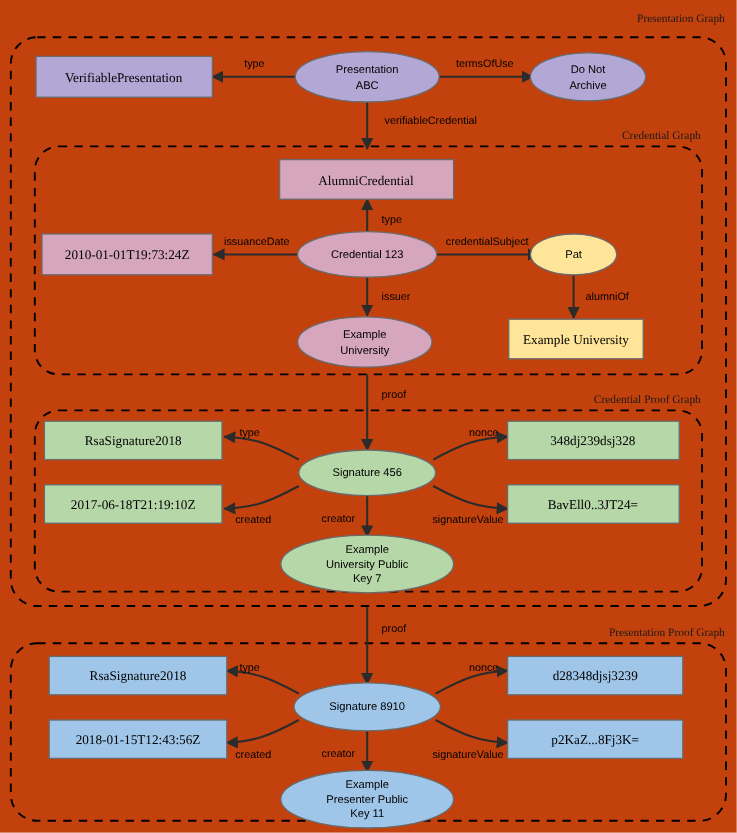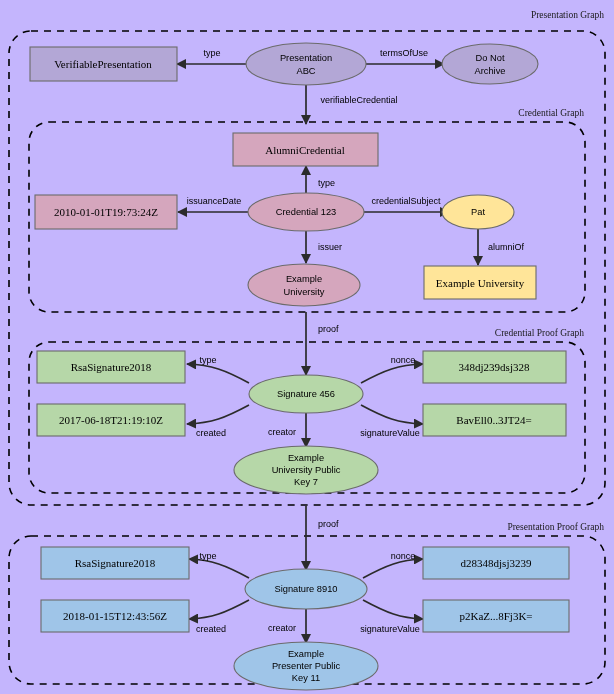--- a/index.html
+++ b/index.html
@@ -7,21 +7,21 @@
     padding: 0;
     background: #ffffff;
   }
   body {
     font-family: "Liberation Sans", sans-serif;
   }
   #diagram-root {
     position: relative;
     width: 614px;
     height: 694px;
-    background: #c4b5fd;
+    background: #c2410c;
     overflow: hidden;
   }
   svg.layer {
     position: absolute;
     left: 0;
     top: 0;
     width: 614px;
     height: 694px;
   }
   .graph-label {

